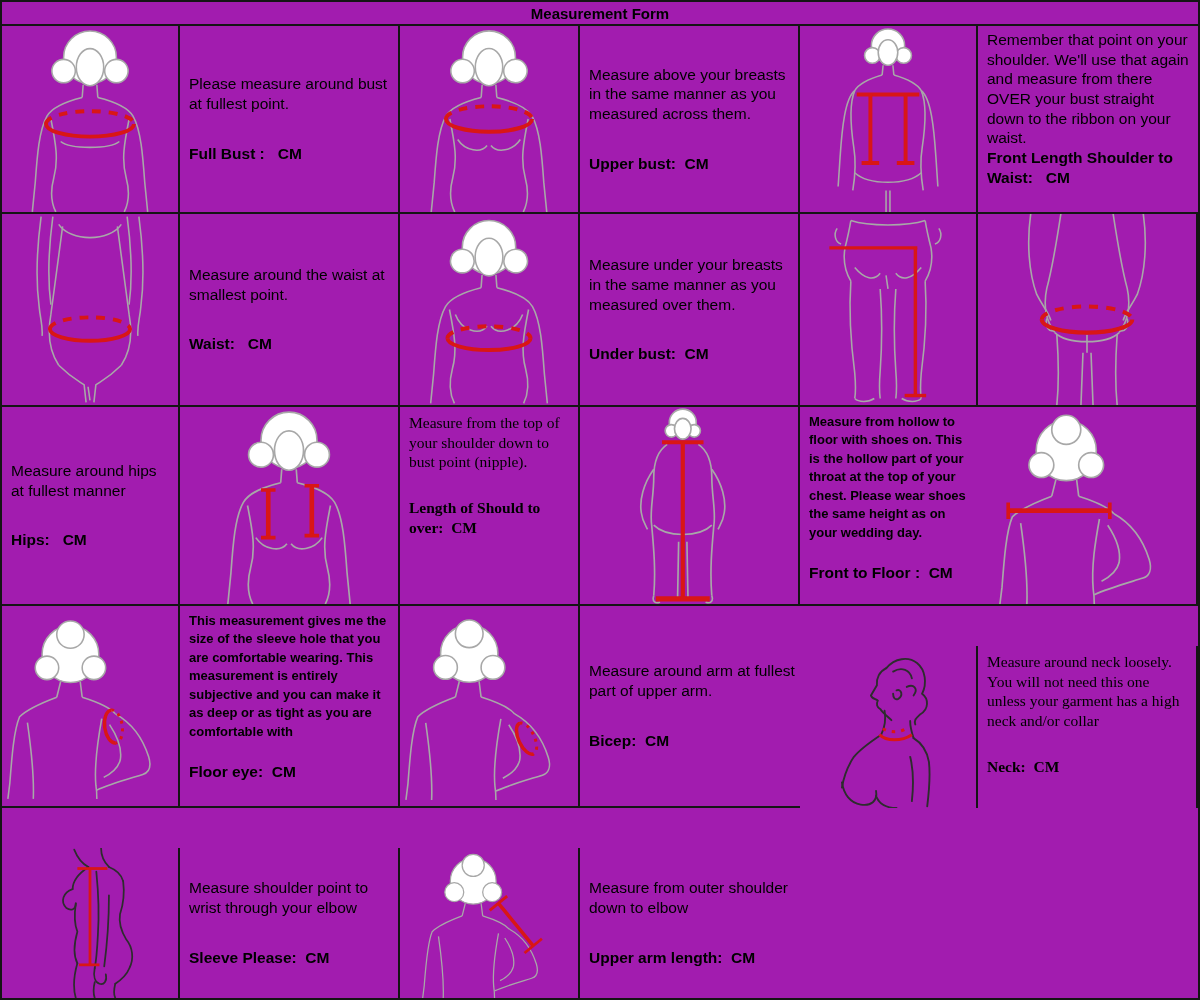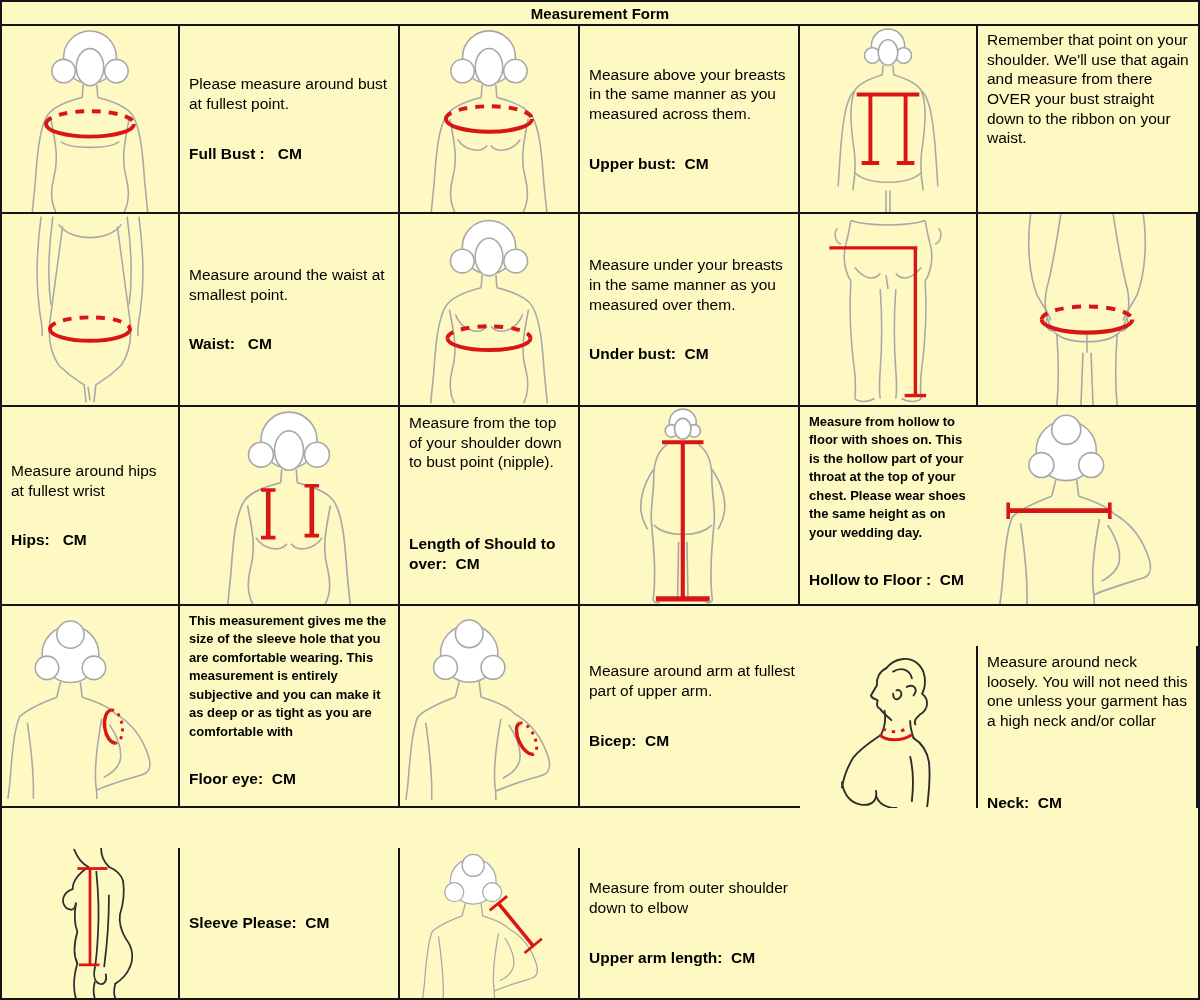--- a/index.html
+++ b/index.html
@@ -1,38 +1,38 @@
 <!DOCTYPE html>
 <html><head>
 <meta charset="utf-8">
 <style>
   html,body { margin:0; padding:0; background:#fff; color:#000;
               font-family:"Liberation Sans", sans-serif; }
   .form { width:1200px; height:1000px; box-sizing:border-box;
           border:2px solid #151515; display:grid;
           grid-template-columns:178px 220px 180px 220px 178px 220px;
           grid-template-rows:24px 188px 193px 199px 202px 190px;
-          background:#fef9c3; }
+          background:#a21caf; }
   .title { grid-column:1/-1; border-bottom:2px solid #151515;
            display:flex; align-items:center; justify-content:center;
            font-weight:bold; font-size:15px; }
   .cell { border-right:2px solid #151515; border-bottom:2px solid #151515;
           overflow:hidden; min-width:0; min-height:0; }
   .cell.lc { border-right:none; }
   .cell.lr { border-bottom:none;margin-top:40px; }
   .img { display:flex; align-items:center; justify-content:center; }
   .img svg { width:100%; height:100%; display:block; }
   .txt { display:flex; flex-direction:column; justify-content:center;
          gap:30px; padding:6px 5px 6px 9px; box-sizing:border-box;
          font-size:15.5px; line-height:1.27; }
   .txt .label { font-weight:bold; white-space:pre-wrap; }
   .txt.top { justify-content:flex-start; }
   .txt.tight { gap:0; padding-top:4px; }
-  .txt.gapL { gap:62px; }
-  .txt.small { gap:28px; }
+  .txt.gapL { gap:26px;font-family:Liberation Serif, serif; }
+  .txt.small { gap:21px; }
   .txt.small .body { font-size:13px; font-weight:bold; line-height:1.42; }
 </style>
 </head>
 <body>
 
 <svg width="0" height="0" style="position:absolute" aria-hidden="true">
   <defs>
     <g id="front-base" stroke="#a8a8a8" stroke-width="1.6" fill="none">
       <circle cx="90" cy="32" r="27" fill="#fff"></circle>
       <circle cx="63" cy="46" r="12" fill="#fff"></circle>
@@ -104,20 +104,21 @@
       </g>
       <g stroke="#d91616" stroke-width="4" fill="none">
         <path d="M58,70 L122,70"></path>
         <path d="M72,70 L72,140 M108,70 L108,140"></path>
         <path d="M63,140 L81,140 M99,140 L117,140"></path>
       </g>
     </svg>
   </div>
   <div class="cell txt top tight lc">
     <div class="body">Remember that point on your shoulder. We'll use that again and measure from there OVER your bust straight down to the ribbon on your waist.</div>
+    <div class="label">Front Length Shoulder to Waist:   CM</div>
   </div>
 
   <div class="cell img">
     <svg viewBox="0 0 180 190">
       <g stroke="#a8a8a8" stroke-width="1.6" fill="none">
         <path d="M58,8 C70,26 110,26 122,8"></path>
         <path d="M40,0 C36,30 34,62 38,92 C39,104 42,112 41,122"></path>
         <path d="M52,0 C48,30 46,60 50,90"></path>
         <path d="M140,0 C144,30 146,62 142,92 C141,104 138,112 139,122"></path>
         <path d="M128,0 C132,30 134,60 130,90"></path>
@@ -181,21 +182,21 @@
         <path d="M58,118 C70,130 110,130 122,118"></path>
         <path d="M90,120 L90,138"></path>
         <path d="M60,120 C62,148 62,170 60,190 M120,120 C118,148 118,170 120,190"></path>
         <path d="M86,138 L84,190 M94,138 L96,190"></path>
       </g>
       <path d="M45,105 A45,13 0 0 0 135,105" stroke="#d91616" stroke-width="4" fill="none"></path>
       <path d="M45,105 A45,13 0 0 1 135,105" stroke="#d91616" stroke-width="4" fill="none" stroke-dasharray="9 8"></path>
     </svg>
   </div>
   <div class="cell txt">
-    <div class="body">Measure around hips at fullest wrist</div>
+    <div class="body">Measure around hips at fullest manner</div>
     <div class="label">Hips:   CM</div>
   </div>
   <div class="cell img">
     <svg viewBox="0 0 180 190">
       <use href="#front-base"></use>
       <path d="M58,126 C66,138 82,140 88,132 M122,126 C114,138 98,140 92,132" stroke="#a8a8a8" stroke-width="1.6" fill="none"></path>
       <g stroke="#d91616" fill="none">
         <path d="M70,80 L70,126 M112,76 L112,124" stroke-width="4.5"></path>
         <path d="M63,80 L77,80 M63,126 L77,126 M105,76 L119,76 M105,124 L119,124" stroke-width="3.5"></path>
       </g>
@@ -222,21 +223,21 @@
       </g>
       <g stroke="#d91616" fill="none">
         <path d="M64,34 L104,34" stroke-width="4"></path>
         <path d="M84,34 L84,184" stroke-width="4"></path>
         <path d="M58,185 L110,185" stroke-width="5"></path>
       </g>
     </svg>
   </div>
   <div class="cell txt top small lc">
     <div class="body">Measure from hollow to floor with shoes on. This is the hollow part of your throat at the top of your chest. Please wear shoes the same height as on your wedding day.</div>
-    <div class="label">Hollow to Floor :  CM</div>
+    <div class="label">Front to Floor :  CM</div>
   </div>
 
   <div class="cell img">
     <svg viewBox="0 0 180 190">
       <use href="#back-base"></use>
       <g stroke="#d91616" fill="none">
         <path d="M14,100 L112,100" stroke-width="4.5"></path>
         <path d="M14,92 L14,108 M112,92 L112,108" stroke-width="3.5"></path>
       </g>
     </svg>
@@ -310,20 +311,21 @@
         <path d="M96,170 C94,178 94,184 96,190"></path>
       </g>
       <g stroke="#d91616" fill="none" stroke-width="3.5">
         <path d="M74,26 L112,26"></path>
         <path d="M90,26 L90,148"></path>
         <path d="M76,148 L102,148"></path>
       </g>
     </svg>
   </div>
   <div class="cell txt lr">
+    <div class="body">Measure shoulder point to wrist through your elbow</div>
     <div class="label">Sleeve Please:  CM</div>
   </div>
   <div class="cell img lr">
     <svg viewBox="0 0 180 190">
       <use href="#back-base"></use>
       <g stroke="#d91616" fill="none">
         <path d="M102,70 L146,124" stroke-width="4.5"></path>
         <path d="M91,79 L113,61" stroke-width="3.5"></path>
         <path d="M135,133 L157,115" stroke-width="3.5"></path>
       </g>

